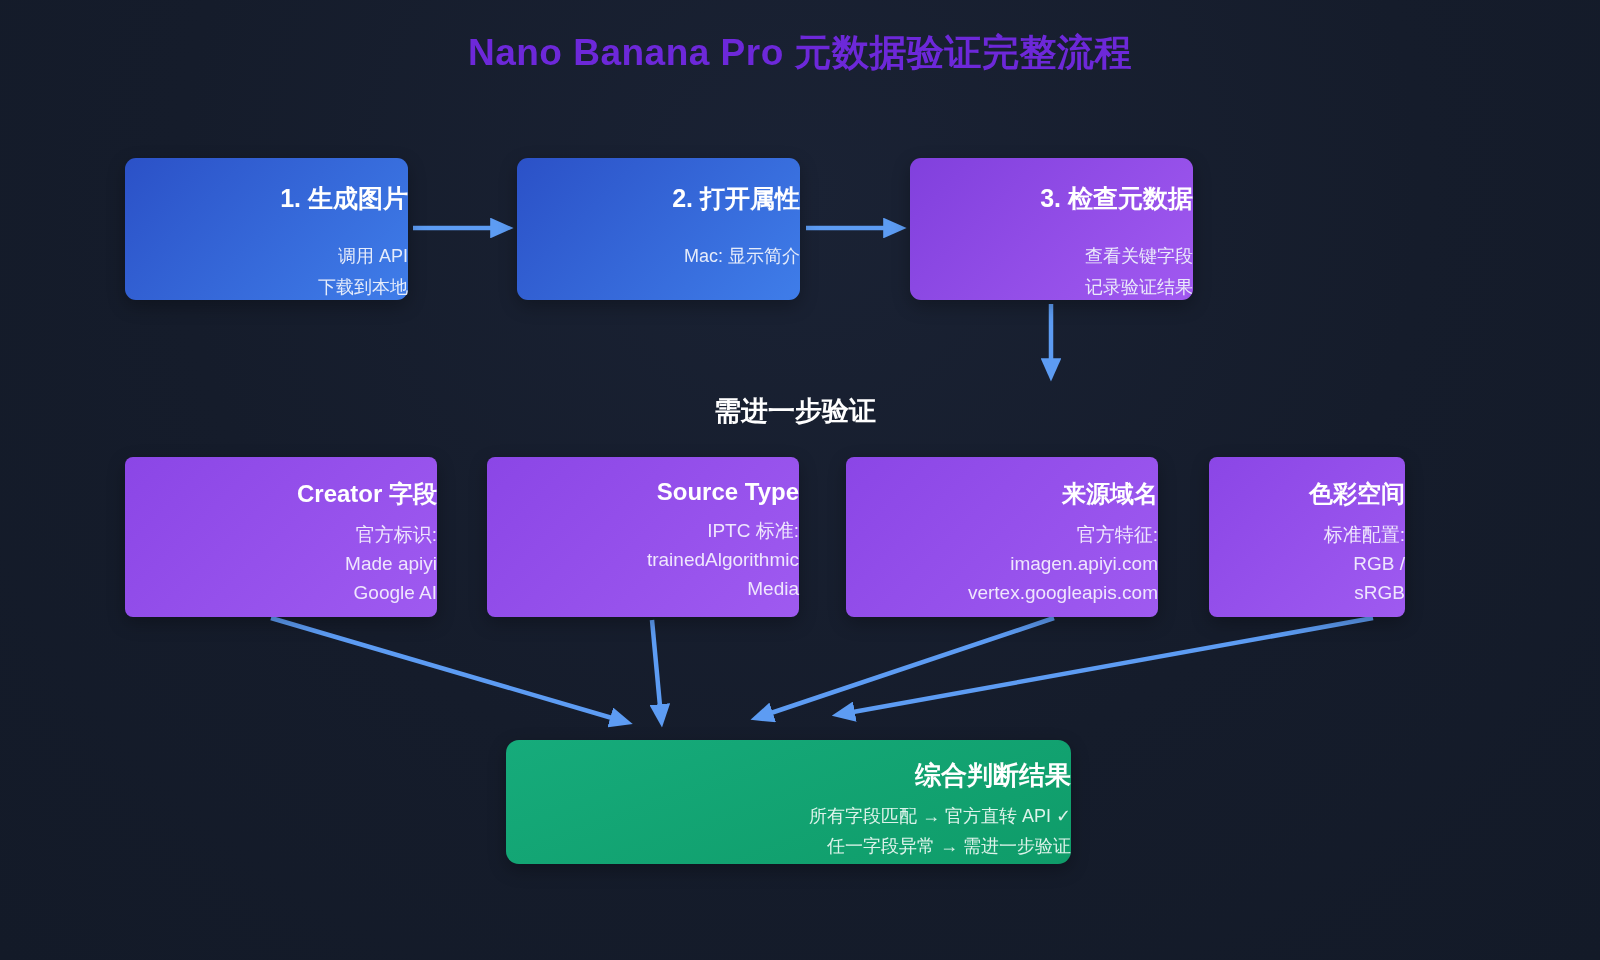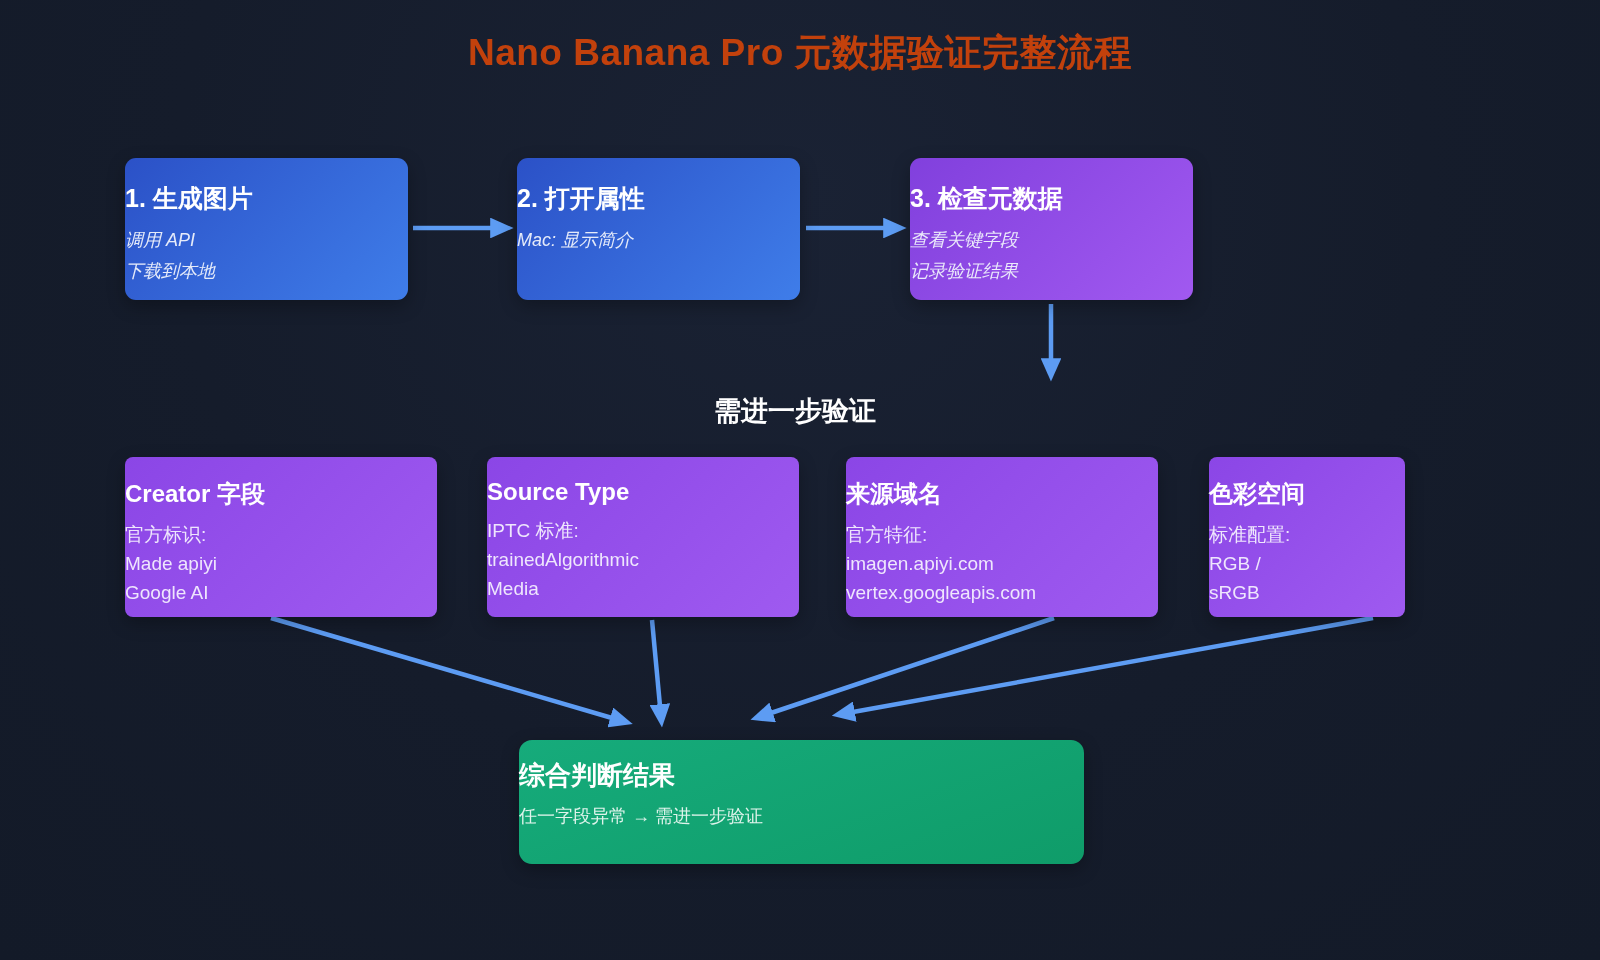--- a/index.html
+++ b/index.html
@@ -10,38 +10,38 @@
     background: radial-gradient(ellipse at 50% 20%, #1a2234 0%, #151c2b 55%, #131a28 100%);
     font-family: "Liberation Sans", "DejaVu Sans", sans-serif;
     color: #ffffff;
     overflow: hidden;
   }
 
   .page-title {
     position: absolute; top: 28px; left: 0; width: 1600px;
     text-align: center;
     font-size: 37px; font-weight: 800; letter-spacing: 0.5px;
-    color: #c2410c;
+    color: #6d28d9;
   }
 
   .box {
     position: absolute;
     border-radius: 11px;
-    text-align: left;
+    text-align: right;
     box-shadow: 0 6px 18px rgba(0,0,0,0.28);
   }
   .box .box-title { font-weight: 800; color: #ffffff; }
   .box .box-line { color: rgba(240,243,252,0.94); }
 
   
   .step { top: 158px; height: 142px; width: 283px; }
   .step-blue { background: linear-gradient(135deg, #2b51c7 0%, #3f7de9 100%); }
   .step-purple { background: linear-gradient(135deg, #8140dd 0%, #a159f0 100%); }
   .step .box-title { margin-top: 24px; font-size: 25px; }
-  .step .box-lines { margin-top: 10px; font-style: italic; }
+  .step .box-lines { margin-top: 26px; }
   .step .box-line { font-size: 18px; line-height: 31px; }
   #step-1 { left: 125px; }
   #step-2 { left: 517px; }
   #step-3 { left: 910px; }
 
   
   .section-title {
     position: absolute; top: 393px; left: 0; width: 1590px;
     text-align: center; font-size: 27px; font-weight: 800; color: #ffffff;
   }
@@ -51,21 +51,21 @@
   .verify .box-title { margin-top: 21px; font-size: 24px; }
   .verify .box-lines { margin-top: 10px; }
   .verify .box-line { font-size: 19px; line-height: 29px; color: rgba(243,238,254,0.95); }
   #verify-1 { left: 125px; width: 312px; }
   #verify-2 { left: 487px; width: 312px; }
   #verify-3 { left: 846px; width: 312px; }
   #verify-4 { left: 1209px; width: 196px; }
 
   
   .result {
-    left: 519px; top: 740px; width: 565px; height: 124px;
+    left: 506px; top: 740px; width: 565px; height: 124px;
     background: linear-gradient(160deg, #16ab7b 0%, #0f9c69 100%);
     border-radius: 13px;
   }
   .result .box-title { margin-top: 18px; font-size: 26px; }
   .result .box-lines { margin-top: 8px; }
   .result .box-line { font-size: 18px; line-height: 30px; color: rgba(233,248,241,0.95); }
 
   .arrow-layer {
     position: absolute; top: 0; left: 0; width: 1600px; height: 960px;
     pointer-events: none;
@@ -150,15 +150,16 @@
   <div class="box-lines">
     <div class="box-line">标准配置:</div>
     <div class="box-line">RGB /</div>
     <div class="box-line">sRGB</div>
   </div>
 </div>
 
 <div class="box result">
   <div class="box-title">综合判断结果</div>
   <div class="box-lines">
+    <div class="box-line">所有字段匹配 → 官方直转 API ✓</div>
     <div class="box-line">任一字段异常 → 需进一步验证</div>
   </div>
 </div>
 
 </body></html>

